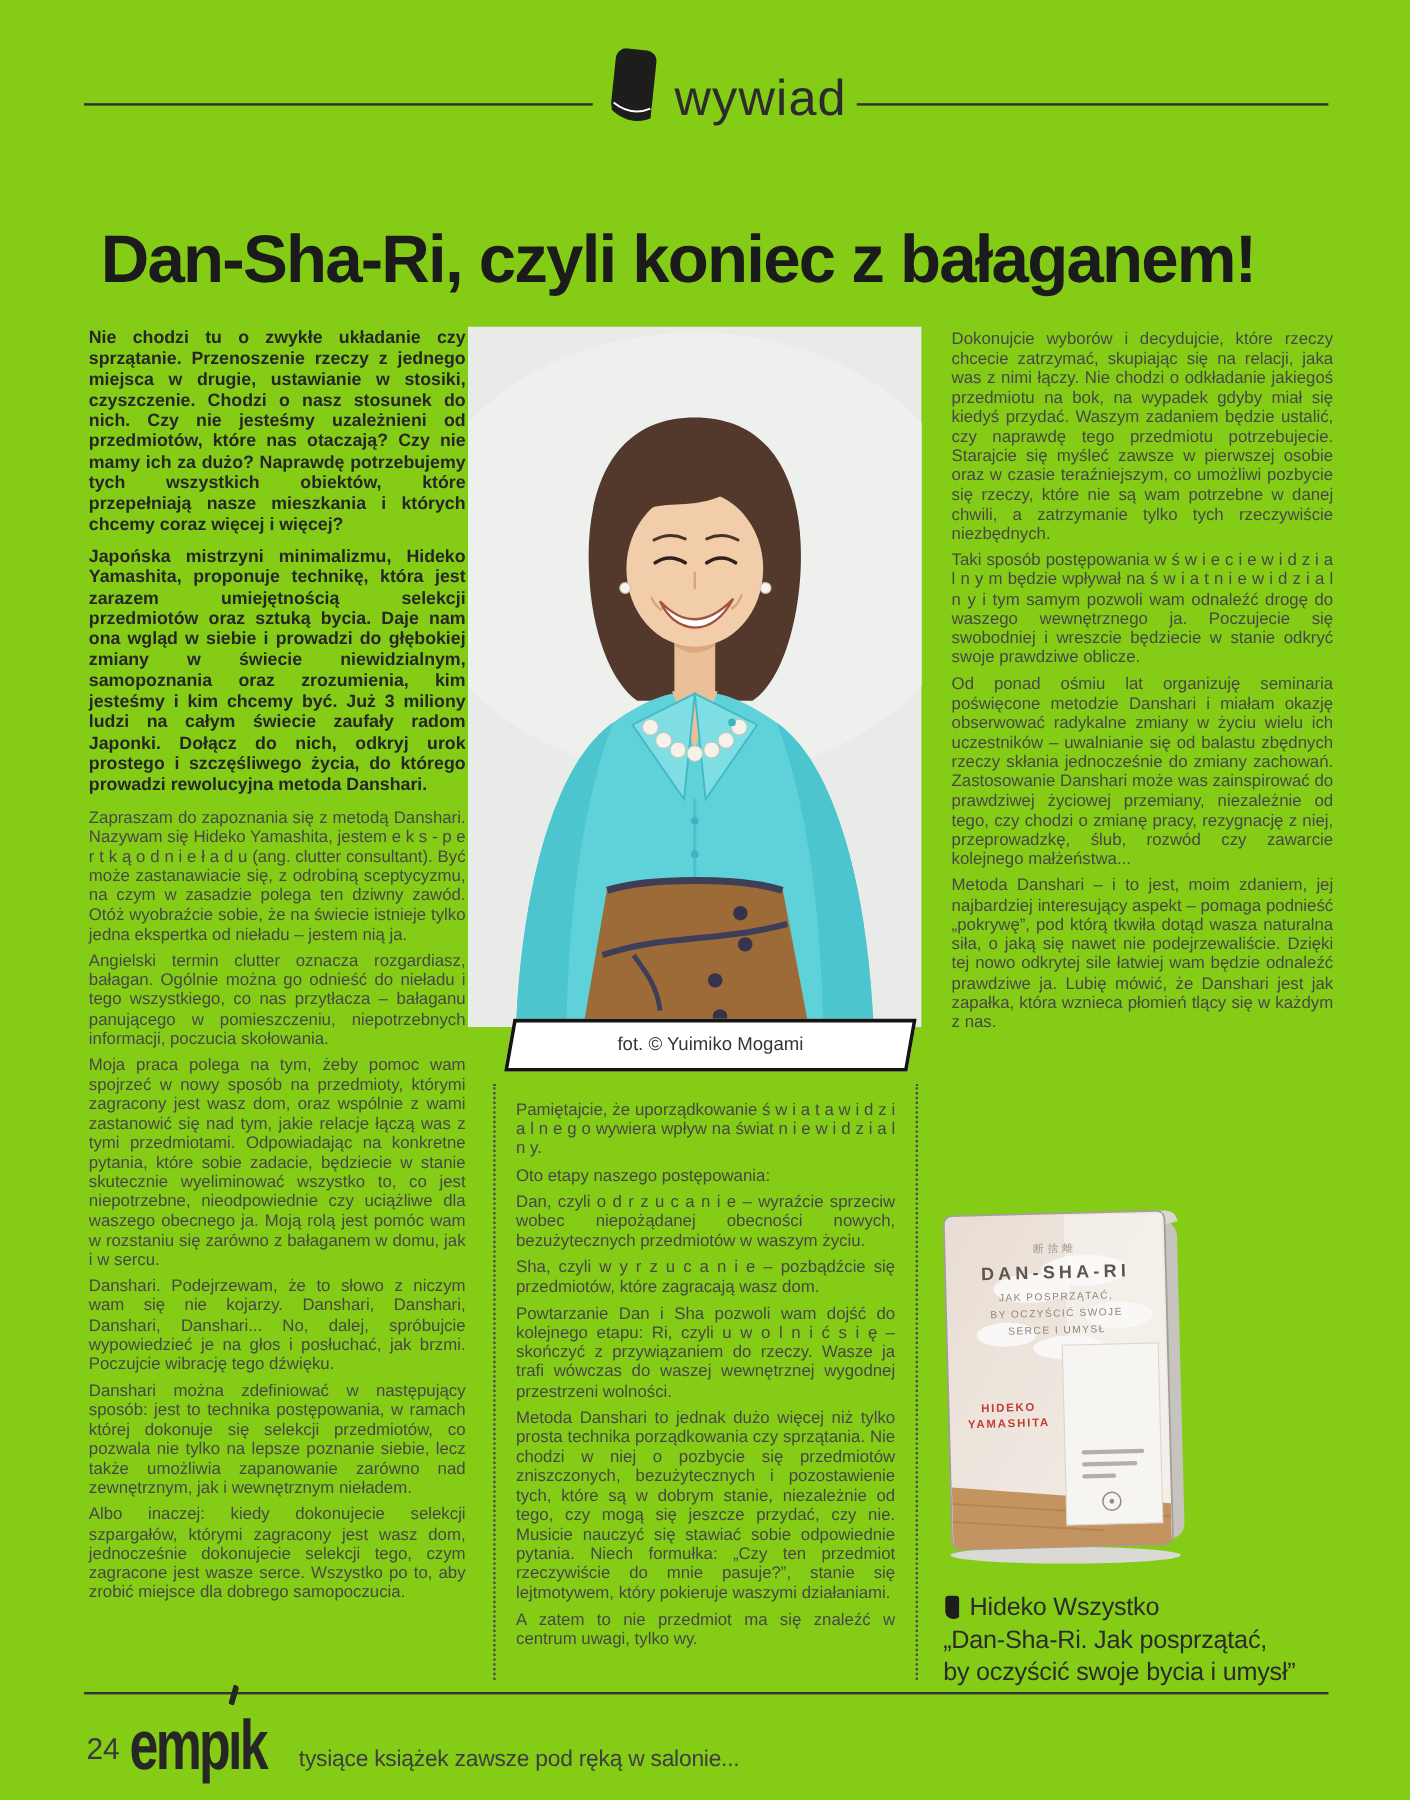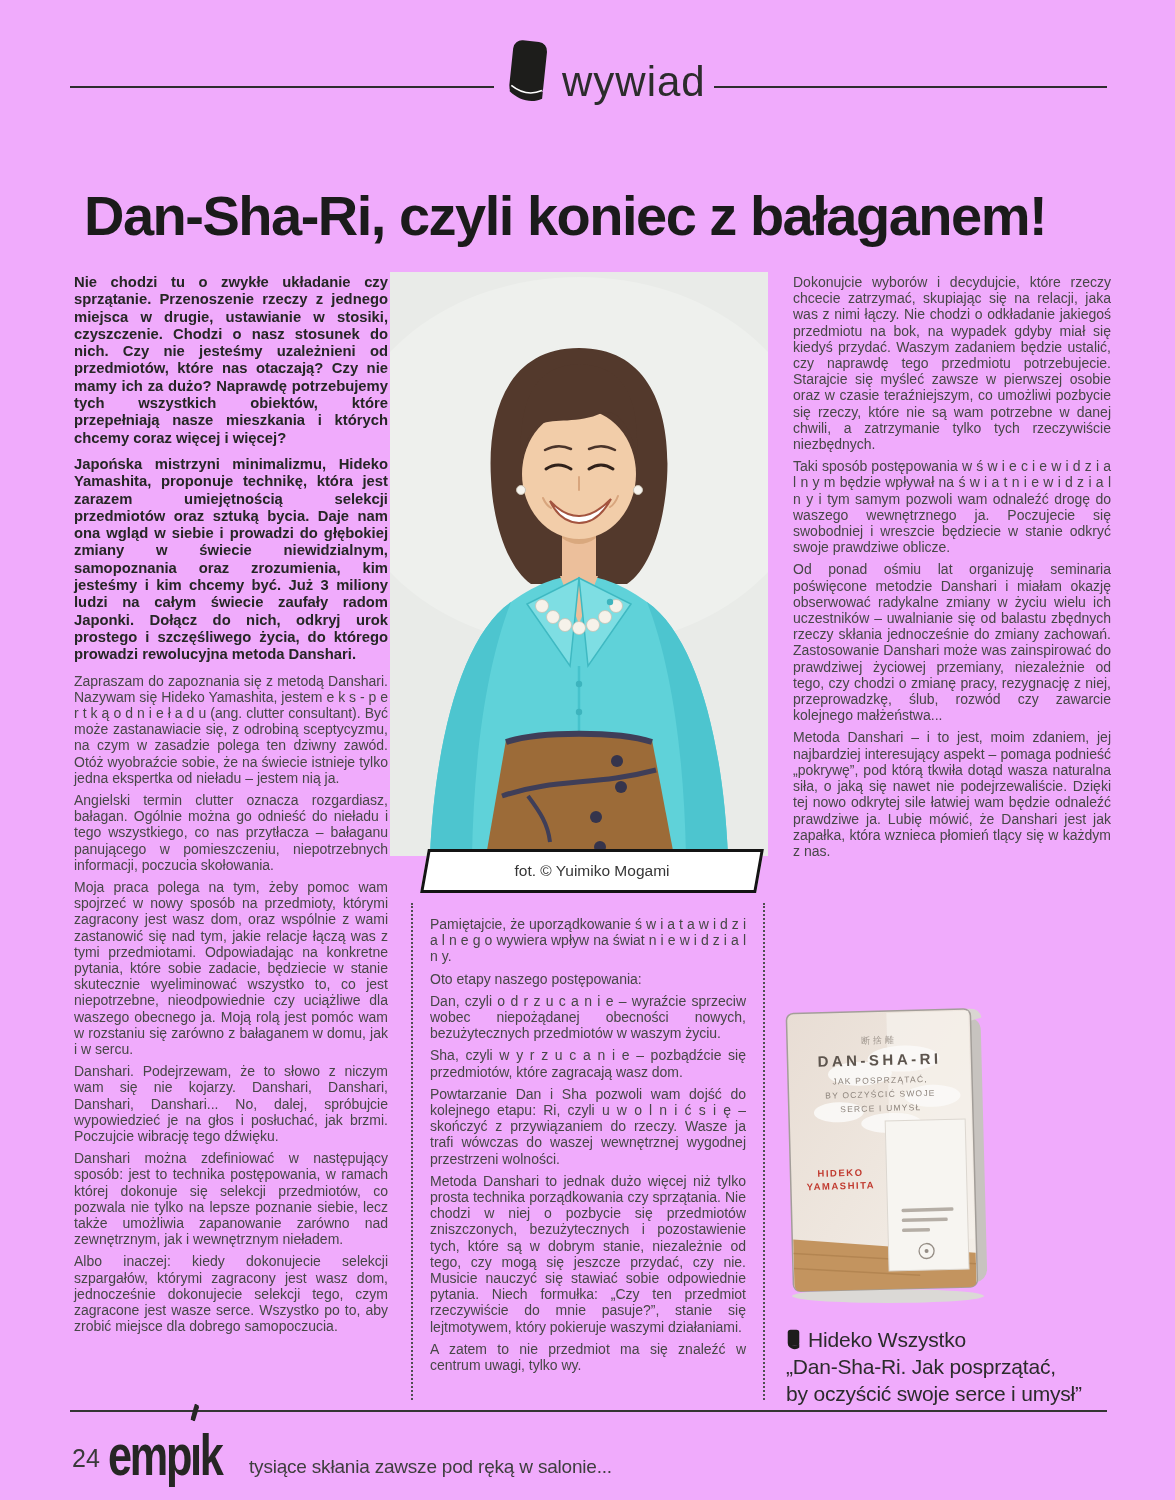--- a/index.html
+++ b/index.html
@@ -1,16 +1,16 @@
 <!DOCTYPE html>
 <html lang="pl"><head>
 <meta charset="utf-8">
 <style>
   html,body{margin:0;padding:0;background:#ffffff;}
-  .page{position:relative;width:1175px;height:1500px;background:#f0abfc;overflow:hidden;
+  .page{position:relative;width:1175px;height:1500px;background:#84cc16;overflow:hidden;
         font-family:"Liberation Sans",sans-serif;color:#3f3f3f;}
   
   .rule{position:absolute;height:2px;background:#2e2e2e;}
   .rule-hl{top:86px;left:70px;width:424px;}
   .rule-hr{top:86px;left:714px;width:393px;}
   .hdr-icon{position:absolute;left:504px;top:38px;width:48px;height:64px;}
   .hdr-label{position:absolute;left:562px;top:58px;font-size:42px;font-weight:400;
              color:#2c2c2c;letter-spacing:1px;}
   .title{position:absolute;left:72px;top:148px;width:1045px;font-size:56px;line-height:60px;
          font-weight:bold;letter-spacing:-1.5px;color:#1b1b1b;margin-left:12px;}
@@ -198,21 +198,21 @@
 
   <div class="book-caption">
     <div class="row1">
       <svg class="bullet-icon" viewBox="0 0 26 36">
         <rect x="3" y="1" width="20" height="28" rx="5" fill="#1d1d1b"></rect>
         <path d="M4,24 c7,6 14,6 19,2 l0,6 c-6,5 -14,3 -19,-3 Z" fill="#1d1d1b"></path>
       </svg>
       <span>Hideko Wszystko</span>
     </div>
     <div>„Dan-Sha-Ri. Jak posprzątać,</div>
-    <div>by oczyścić swoje serce i umysł”</div>
+    <div>by oczyścić swoje bycia i umysł”</div>
   </div>
 
   <div class="rule rule-footer"></div>
   <div class="pagenum">24</div>
   <div class="logo"><span>emp</span><span class="ik"><span>ı</span><span class="apo"></span></span><span>k</span></div>
-  <div class="tagline">tysiące skłania zawsze pod ręką w salonie...</div>
+  <div class="tagline">tysiące książek zawsze pod ręką w salonie...</div>
 
 </div>
 
 </body></html>

